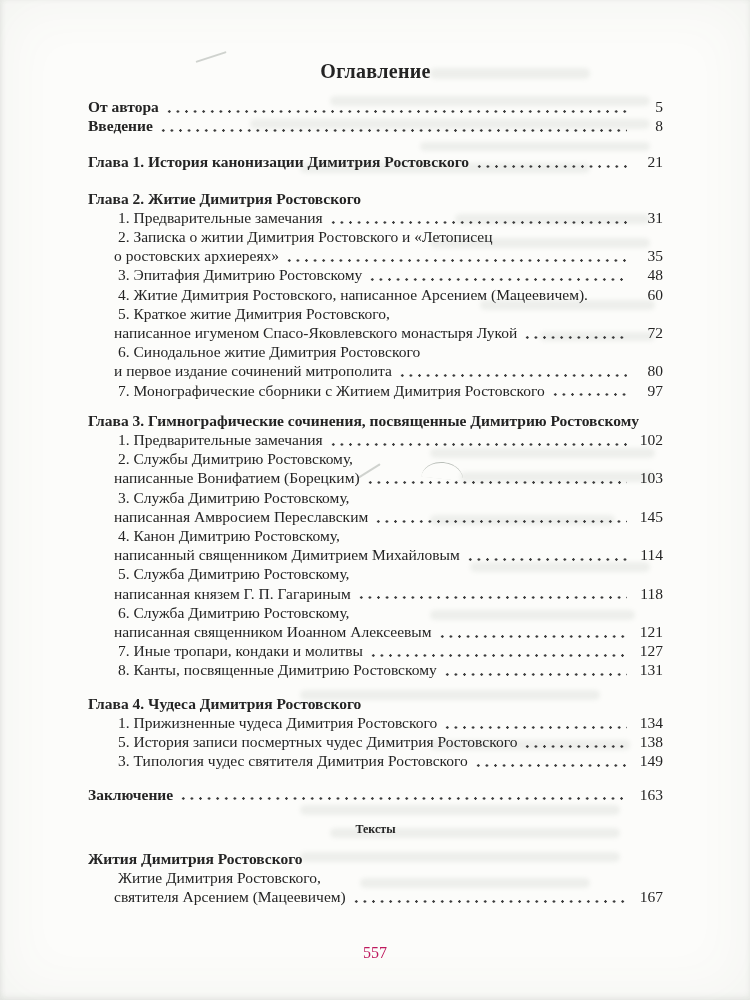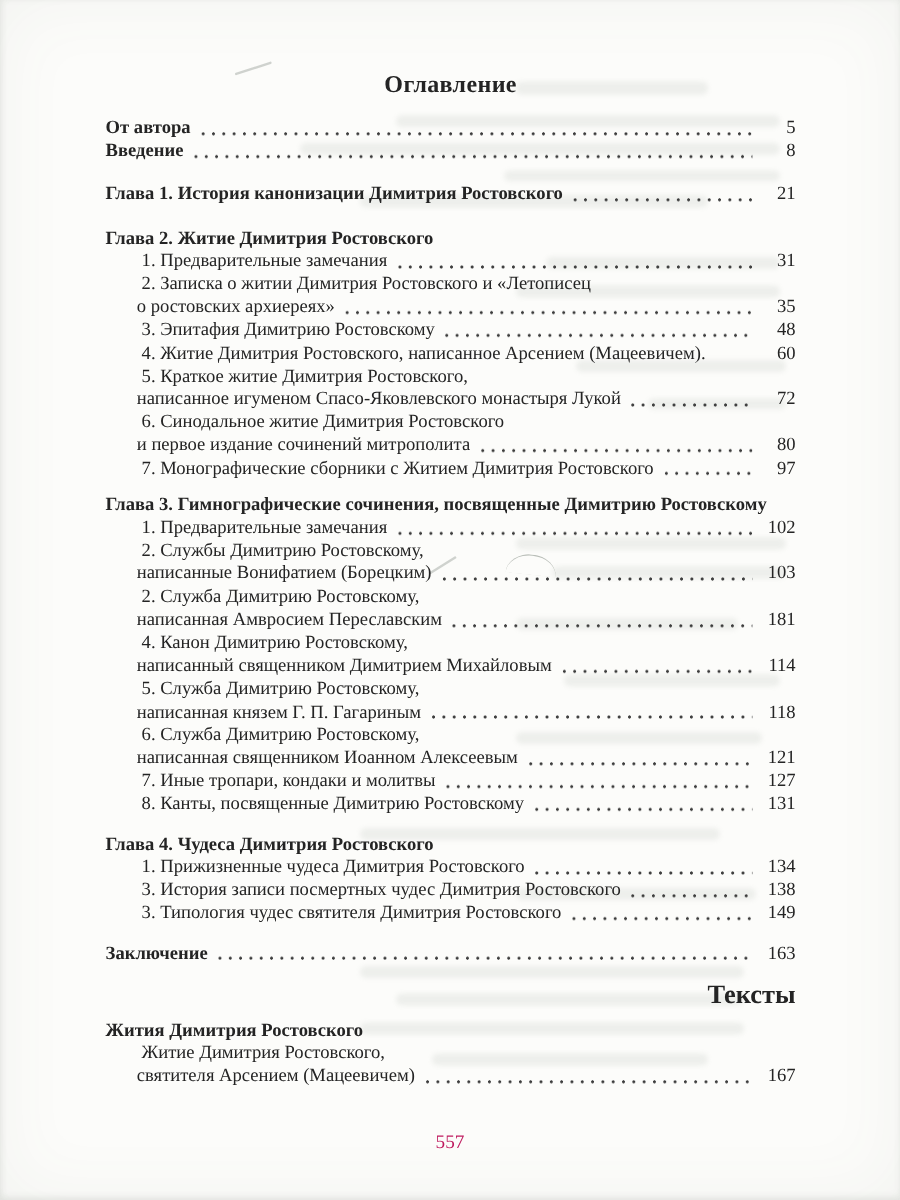--- a/index.html
+++ b/index.html
@@ -85,22 +85,22 @@
   }
   .row.nodots .leader { background: none; }
   .p {
     flex: 0 0 auto;
     margin-left: 3px;
     min-width: 30px;
     text-align: right;
   }
   .texts-heading {
     margin-top: 15px;
-    text-align: right;
-    font-size: 22px;
+    text-align: center;
+    font-size: 12px;
     font-weight: bold;
     line-height: 20px;
   }
   .after-texts { margin-top: 10px; }
   .folio {
     position: absolute;
     top: 944px;
     left: 0;
     width: 750px;
     text-align: center;
@@ -218,26 +218,26 @@
     </div>
     <div class="row indent1">
       <span class="t">2. Службы Димитрию Ростовскому,</span>
     </div>
     <div class="row indent1c">
       <span class="t">написанные Вонифатием (Борецким)</span>
         <span class="leader"></span>
         <span class="p">103</span>
     </div>
     <div class="row indent1">
-      <span class="t">2. Служба Димитрию Ростовскому,</span>
+      <span class="t">3. Служба Димитрию Ростовскому,</span>
     </div>
     <div class="row indent1c">
       <span class="t">написанная Амвросием Переславским</span>
         <span class="leader"></span>
-        <span class="p">181</span>
+        <span class="p">145</span>
     </div>
     <div class="row indent1">
       <span class="t">4. Канон Димитрию Ростовскому,</span>
     </div>
     <div class="row indent1c">
       <span class="t">написанный священником Димитрием Михайловым</span>
         <span class="leader"></span>
         <span class="p">114</span>
     </div>
     <div class="row indent1">
@@ -269,21 +269,21 @@
 
     <div class="row bold gap-md">
       <span class="t">Глава 4. Чудеса Димитрия Ростовского</span>
     </div>
     <div class="row indent1">
       <span class="t">1. Прижизненные чудеса Димитрия Ростовского</span>
         <span class="leader"></span>
         <span class="p">134</span>
     </div>
     <div class="row indent1">
-      <span class="t">3. История записи посмертных чудес Димитрия Ростовского</span>
+      <span class="t">5. История записи посмертных чудес Димитрия Ростовского</span>
         <span class="leader"></span>
         <span class="p">138</span>
     </div>
     <div class="row indent1">
       <span class="t">3. Типология чудес святителя Димитрия Ростовского</span>
         <span class="leader"></span>
         <span class="p">149</span>
     </div>
 
     <div class="row bold gap-md">

